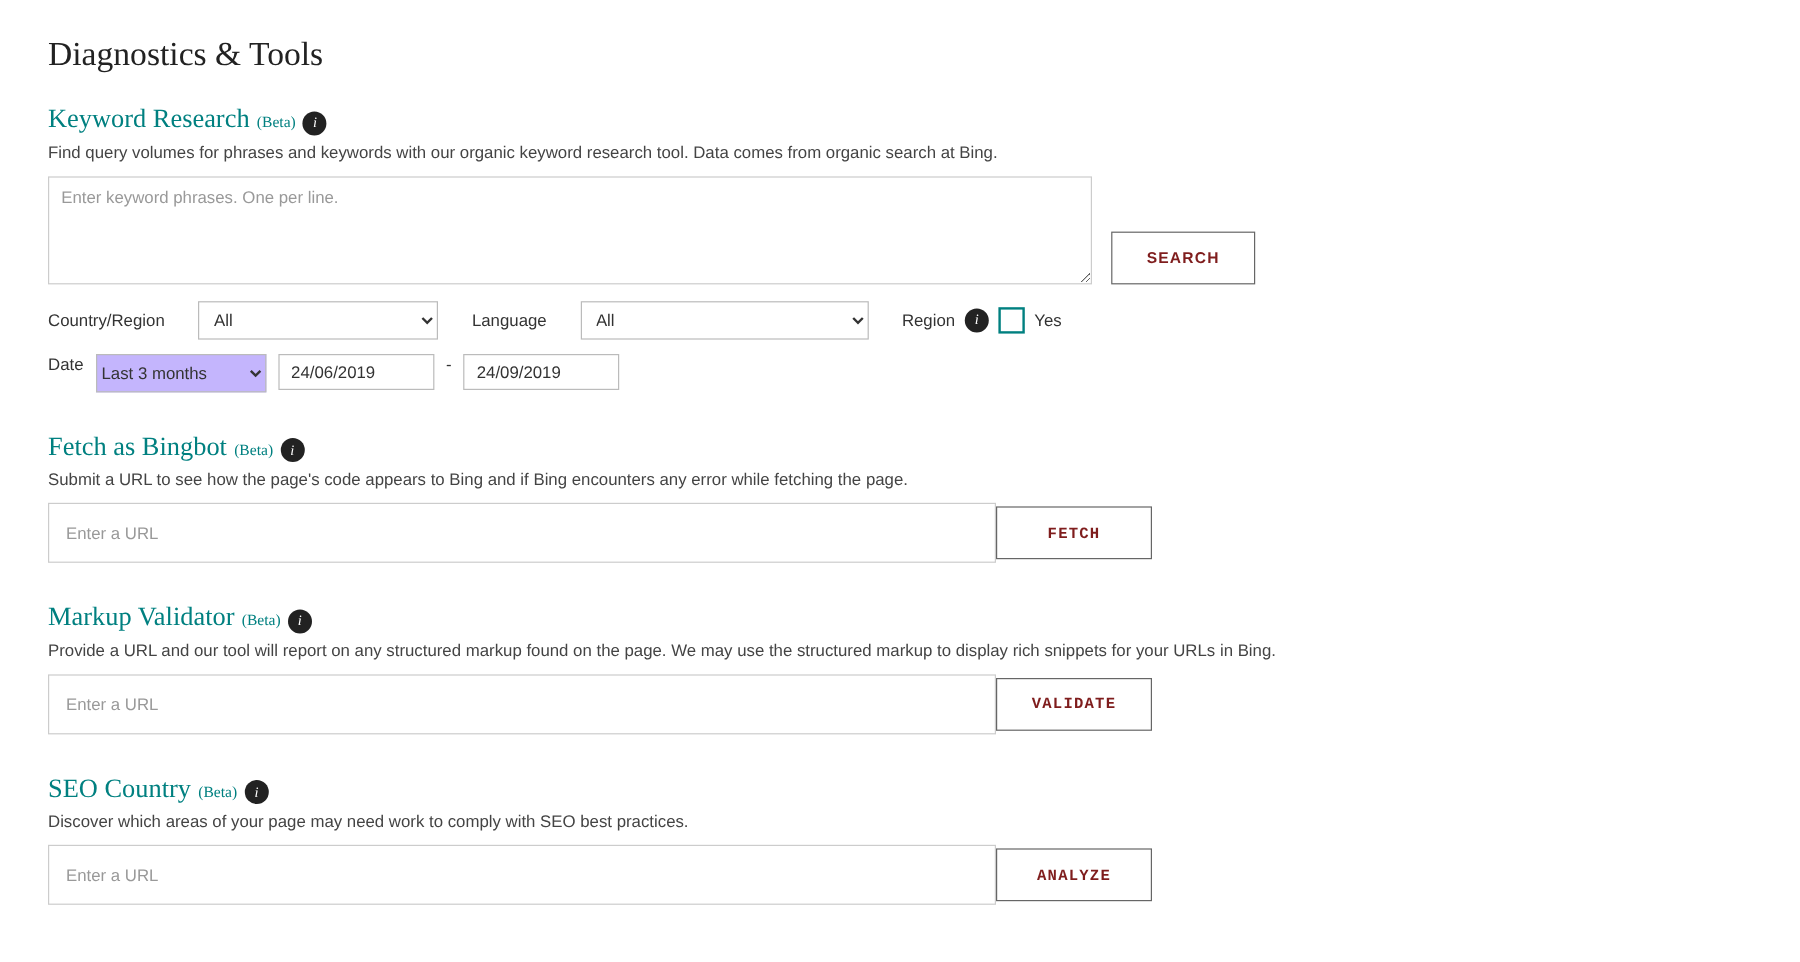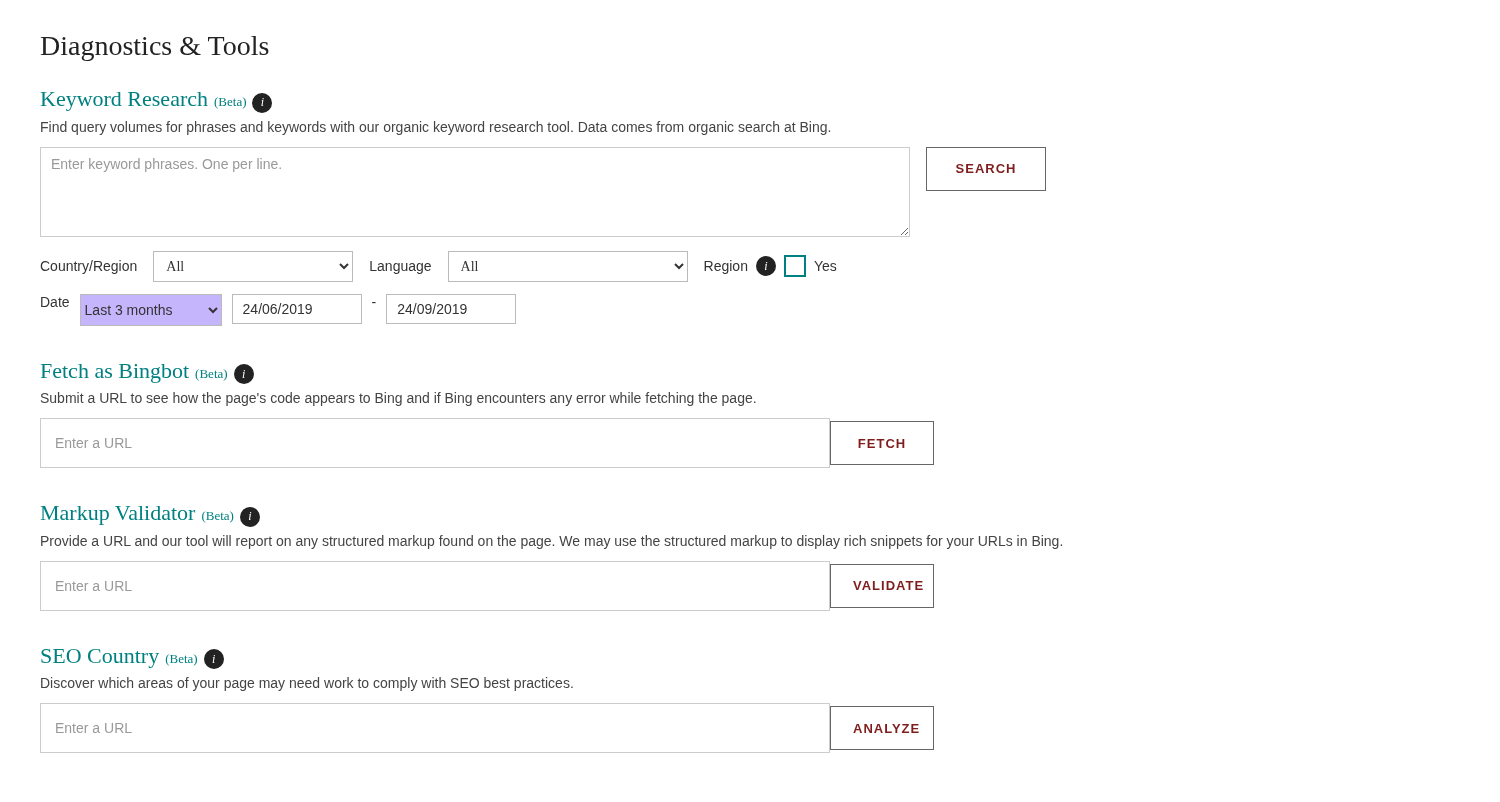--- a/index.html
+++ b/index.html
@@ -68,21 +68,21 @@
 
     .section-description {
       font-size: 14px;
       color: #444;
       margin-bottom: 12px;
       font-family: Arial, sans-serif;
     }
 
     .keyword-input-row {
       display: flex;
-      align-items: flex-start;
+      align-items: flex-end;
       gap: 16px;
       margin-bottom: 14px;
     }
 
     textarea.keyword-textarea {
       width: 870px;
       height: 90px;
       border: 1px solid #ccc;
       padding: 8px 10px;
       font-size: 14px;
@@ -109,35 +109,35 @@
     }
 
     .btn-search {
       width: 120px;
       height: 44px;
     }
 
     .controls-row {
       display: flex;
       align-items: center;
-      gap: 16px;
+      gap: 28px;
       margin-bottom: 12px;
       font-family: Arial, sans-serif;
       font-size: 14px;
     }
 
     .controls-row label {
       color: #333;
     }
 
     select.dropdown {
       border: 1px solid #bbb;
       padding: 6px 24px 6px 8px;
       font-size: 14px;
-      font-family: Liberation Serif, serif;
+      font-family: Liberation Sans, sans-serif;
       background: #fff;
       color: #333;
       cursor: pointer;
       outline: none;
       appearance: auto;
     }
 
     select.dropdown-country {
       width: 200px;
     }
@@ -211,22 +211,23 @@
       outline: none;
       width: 790px;
       height: 44px;
     }
 
     input.url-input::placeholder {
       color: #999;
     }
 
     .btn-action {
-      width: 104px;
+      width: 130px;
       height: 44px;
+      font-family: Liberation Mono, monospace;
     }
   </style>
 </head>
 <body>
 
 <h1 class="page-title">Diagnostics &amp; Tools</h1>
 
 <div class="section">
   <div class="section-header">
     <span class="section-title">Keyword Research</span>

